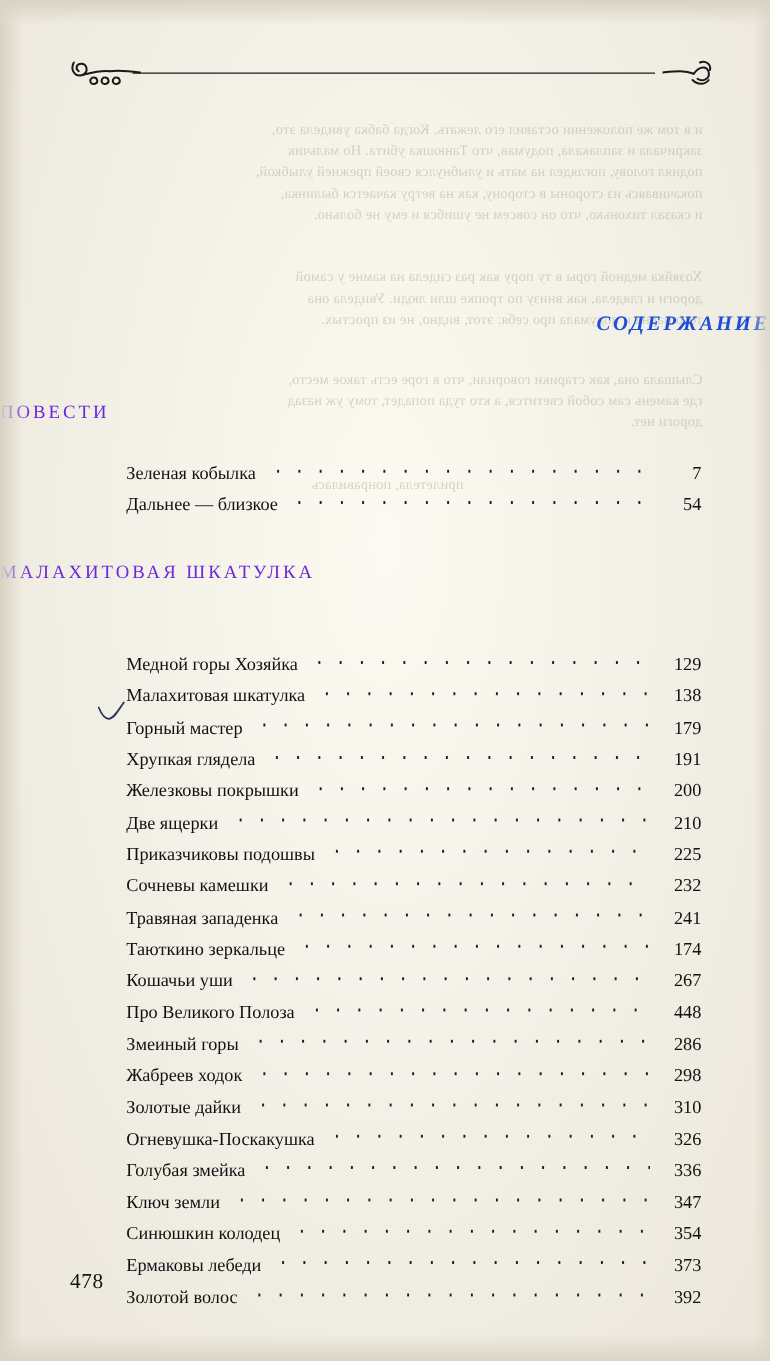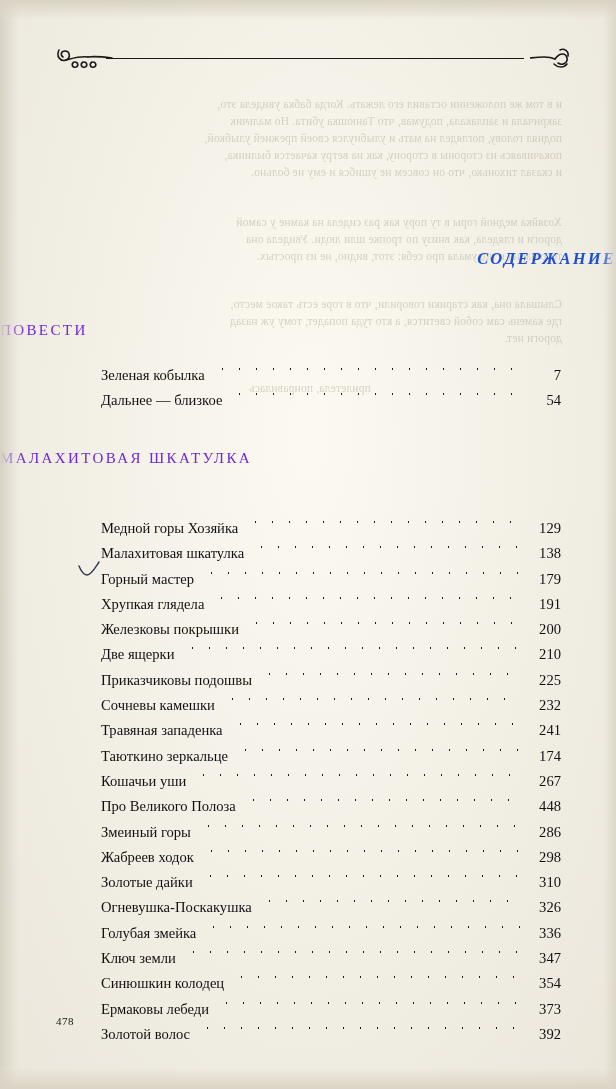--- a/index.html
+++ b/index.html
@@ -145,21 +145,21 @@
   .toc-list {
     position: absolute;
     left: 101px;
     width: 460px;
   }
   .list-1 { top: 367px; }
   .list-2 { top: 520px; }
 
   .toc-row {
     display: flex;
-    align-items: flex-start;
+    align-items: center;
     height: 25.3px;
     font-size: 14.6px;
     color: #111;
   }
   .toc-row .title {
     white-space: nowrap;
   }
   .toc-row .leader {
     flex: 1 1 auto;
     margin: 0 7px 0 9px;
@@ -185,21 +185,21 @@
     top: 560px;
     width: 22px;
     height: 18px;
     pointer-events: none;
   }
 
   .folio {
     position: absolute;
     left: 56px;
     top: 1015px;
-    font-size: 11px;
+    font-size: 17px;
     color: #141414;
     letter-spacing: 0.5px;
   }
 </style>
 </head>
 <body>
 
 <div class="page">
 
   <div class="paper-texture"></div>

